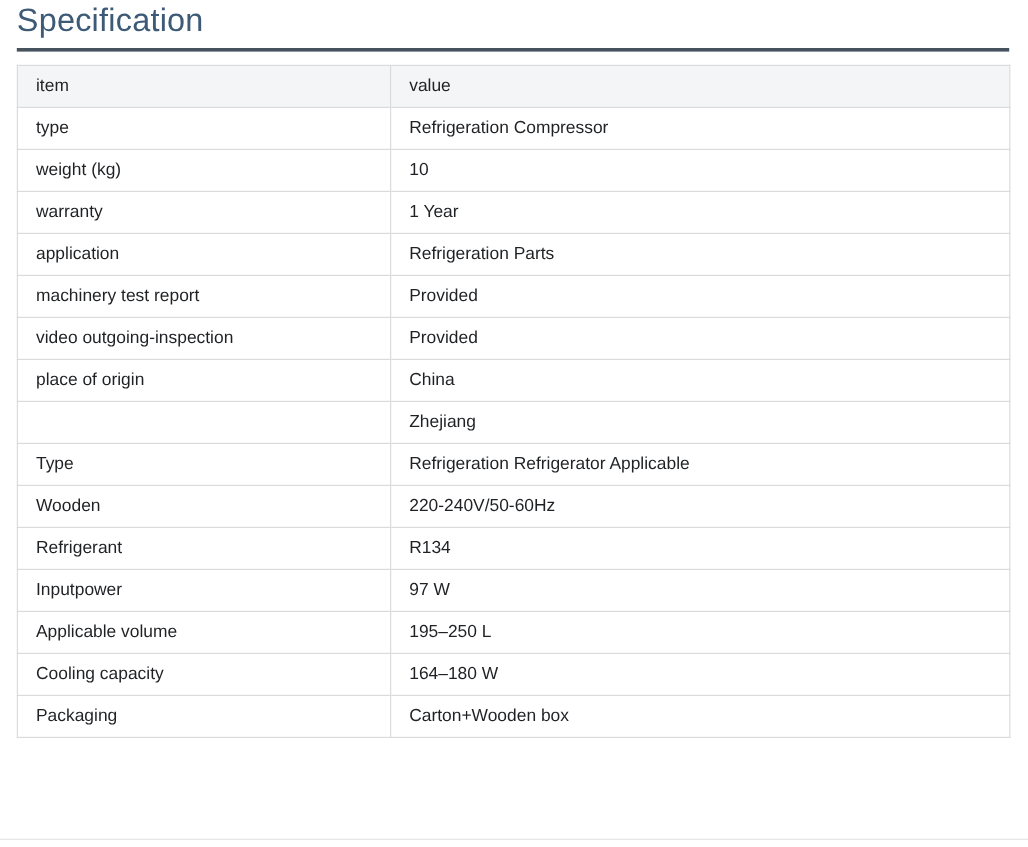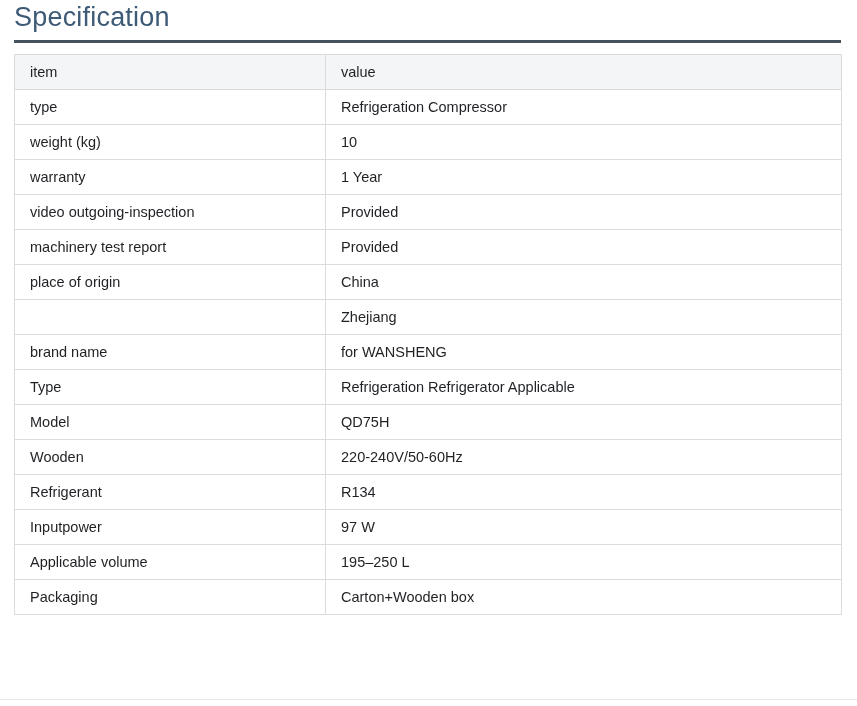--- a/index.html
+++ b/index.html
@@ -106,55 +106,51 @@
         <tr>
           <td>weight (kg)</td>
           <td>10</td>
         </tr>
 
         <tr>
           <td>warranty</td>
           <td>1 Year</td>
         </tr>
 
+        <tr>
+          <td>application</td>
+          <td>Refrigeration Parts</td>
+        </tr>
 
         <tr>
-          <td>video outgoing-inspection</td>
+          <td>machinery test report</td>
           <td>Provided</td>
         </tr>
 
         <tr>
-          <td>machinery test report</td>
+          <td>video outgoing-inspection</td>
           <td>Provided</td>
         </tr>
 
         <tr>
           <td>place of origin</td>
           <td>China</td>
         </tr>
 
         <tr>
           <td></td>
           <td>Zhejiang</td>
         </tr>
 
-        <tr>
-          <td>brand name</td>
-          <td>for WANSHENG</td>
-        </tr>
 
         <tr>
           <td>Type</td>
           <td>Refrigeration Refrigerator Applicable</td>
         </tr>
 
-        <tr>
-          <td>Model</td>
-          <td>QD75H</td>
-        </tr>
 
         <tr>
           <td>Wooden</td>
           <td>220-240V/50-60Hz</td>
         </tr>
 
         <tr>
           <td>Refrigerant</td>
           <td>R134</td>
         </tr>
@@ -162,20 +158,24 @@
         <tr>
           <td>Inputpower</td>
           <td>97 W</td>
         </tr>
 
         <tr>
           <td>Applicable volume</td>
           <td>195–250 L</td>
         </tr>
 
+        <tr>
+          <td>Cooling capacity</td>
+          <td>164–180 W</td>
+        </tr>
 
         <tr>
           <td>Packaging</td>
           <td>Carton+Wooden box</td>
         </tr>
       </tbody>
   </table>
 
   <div class="bottom-rule"></div>
 

